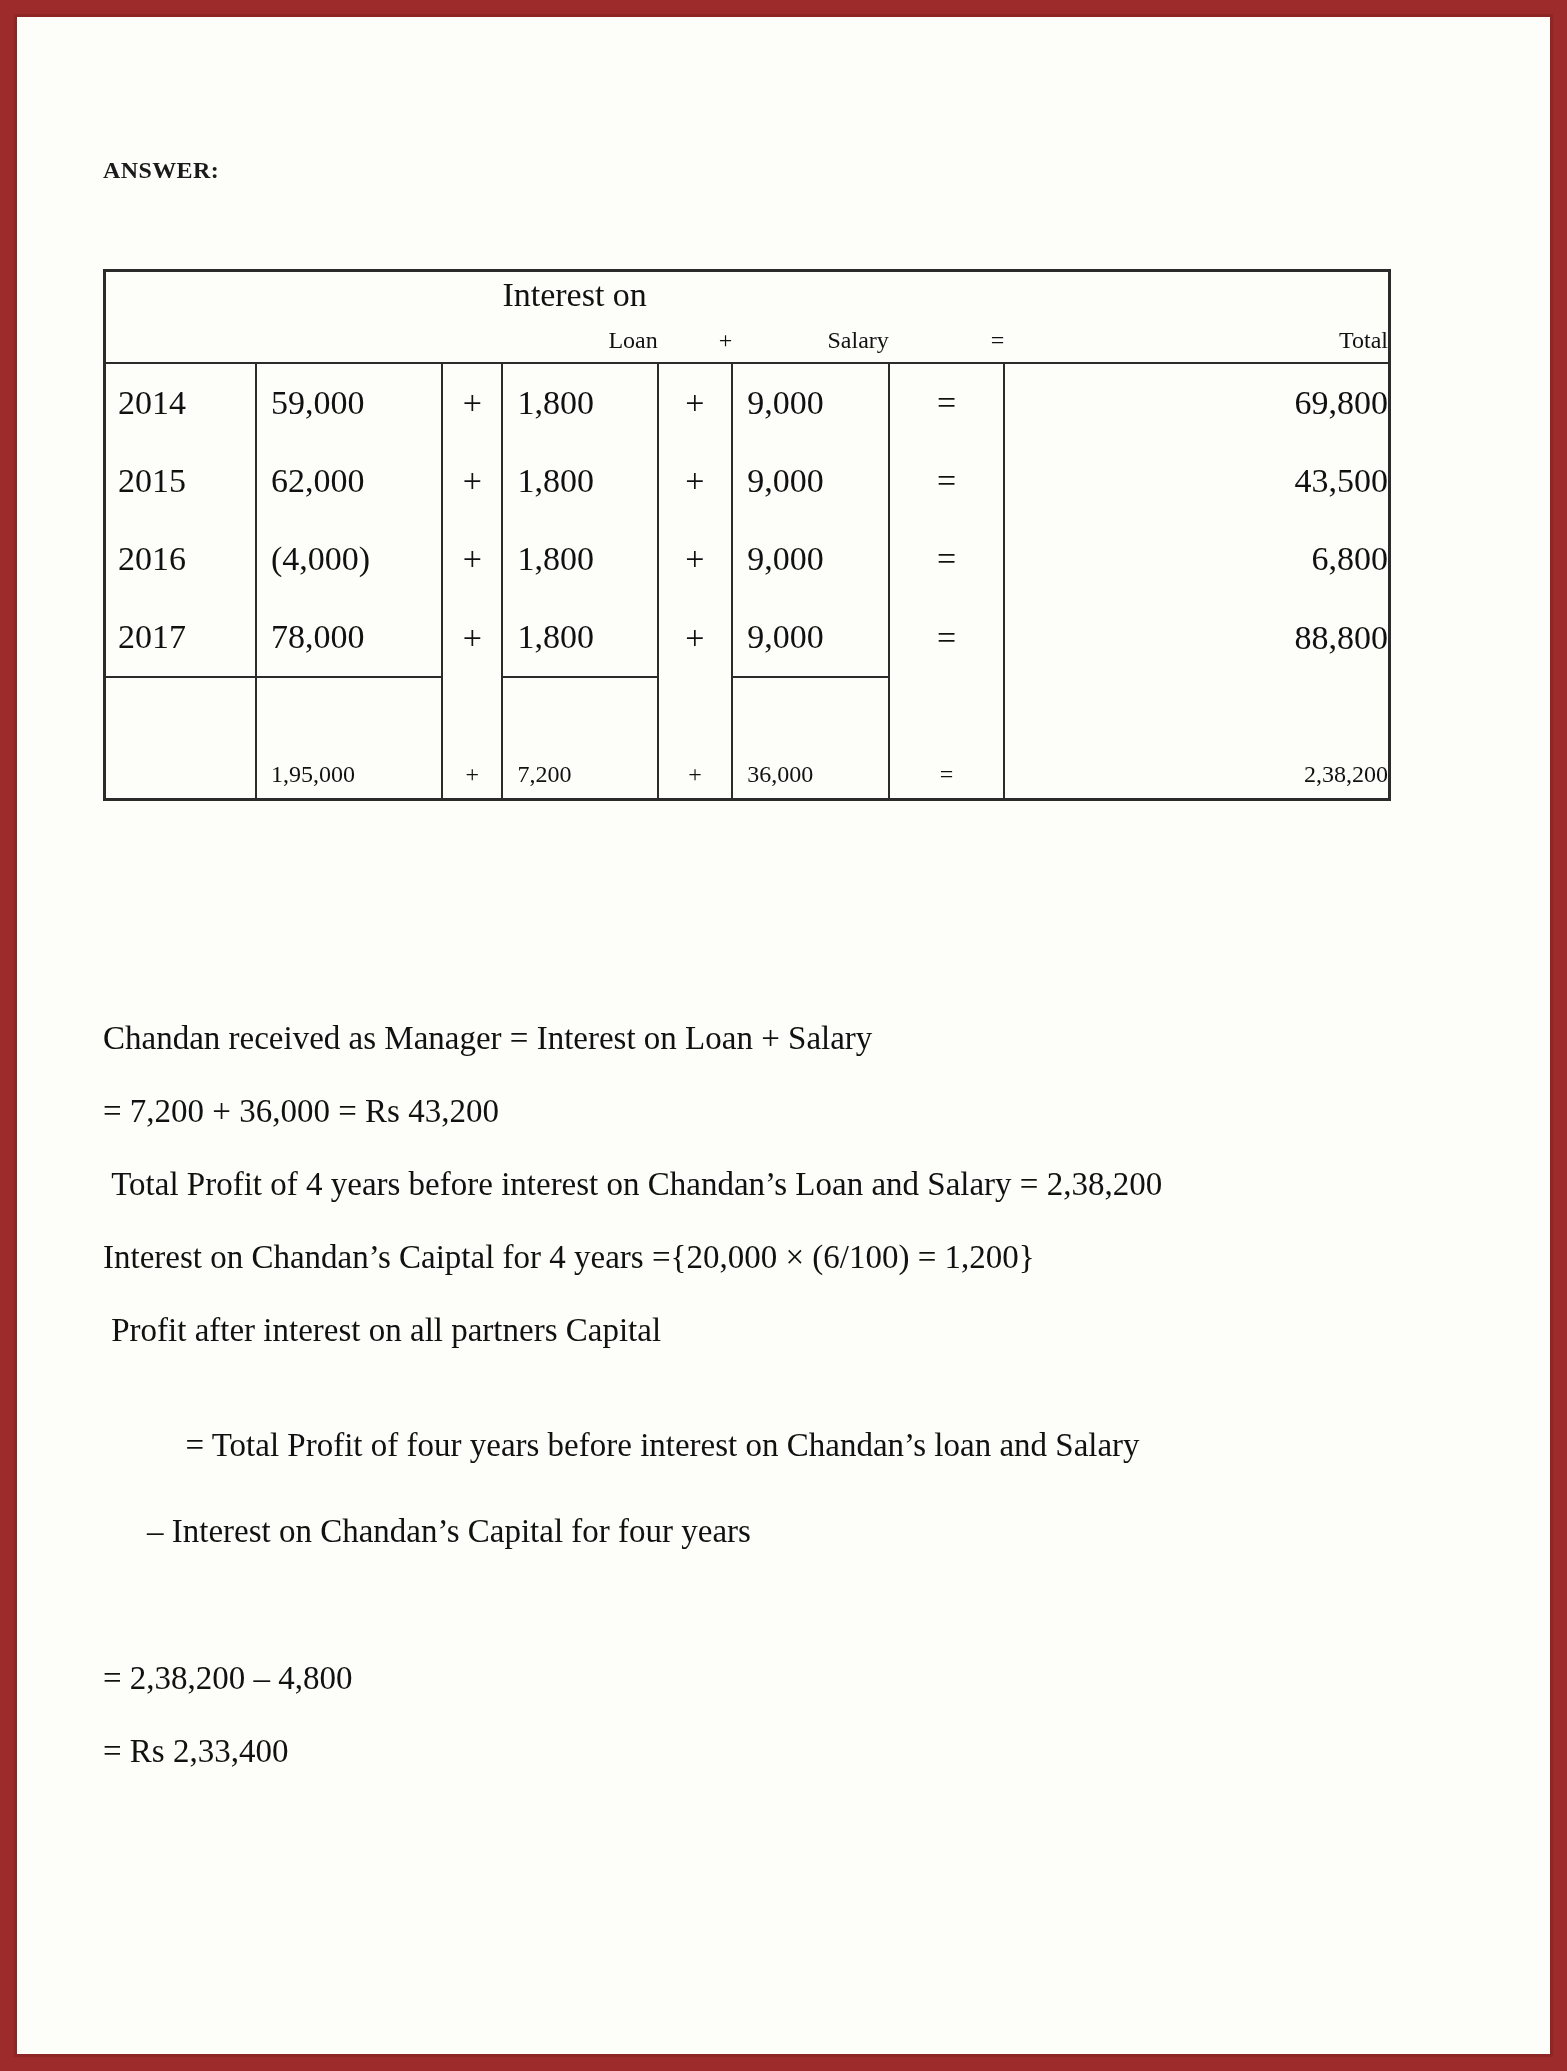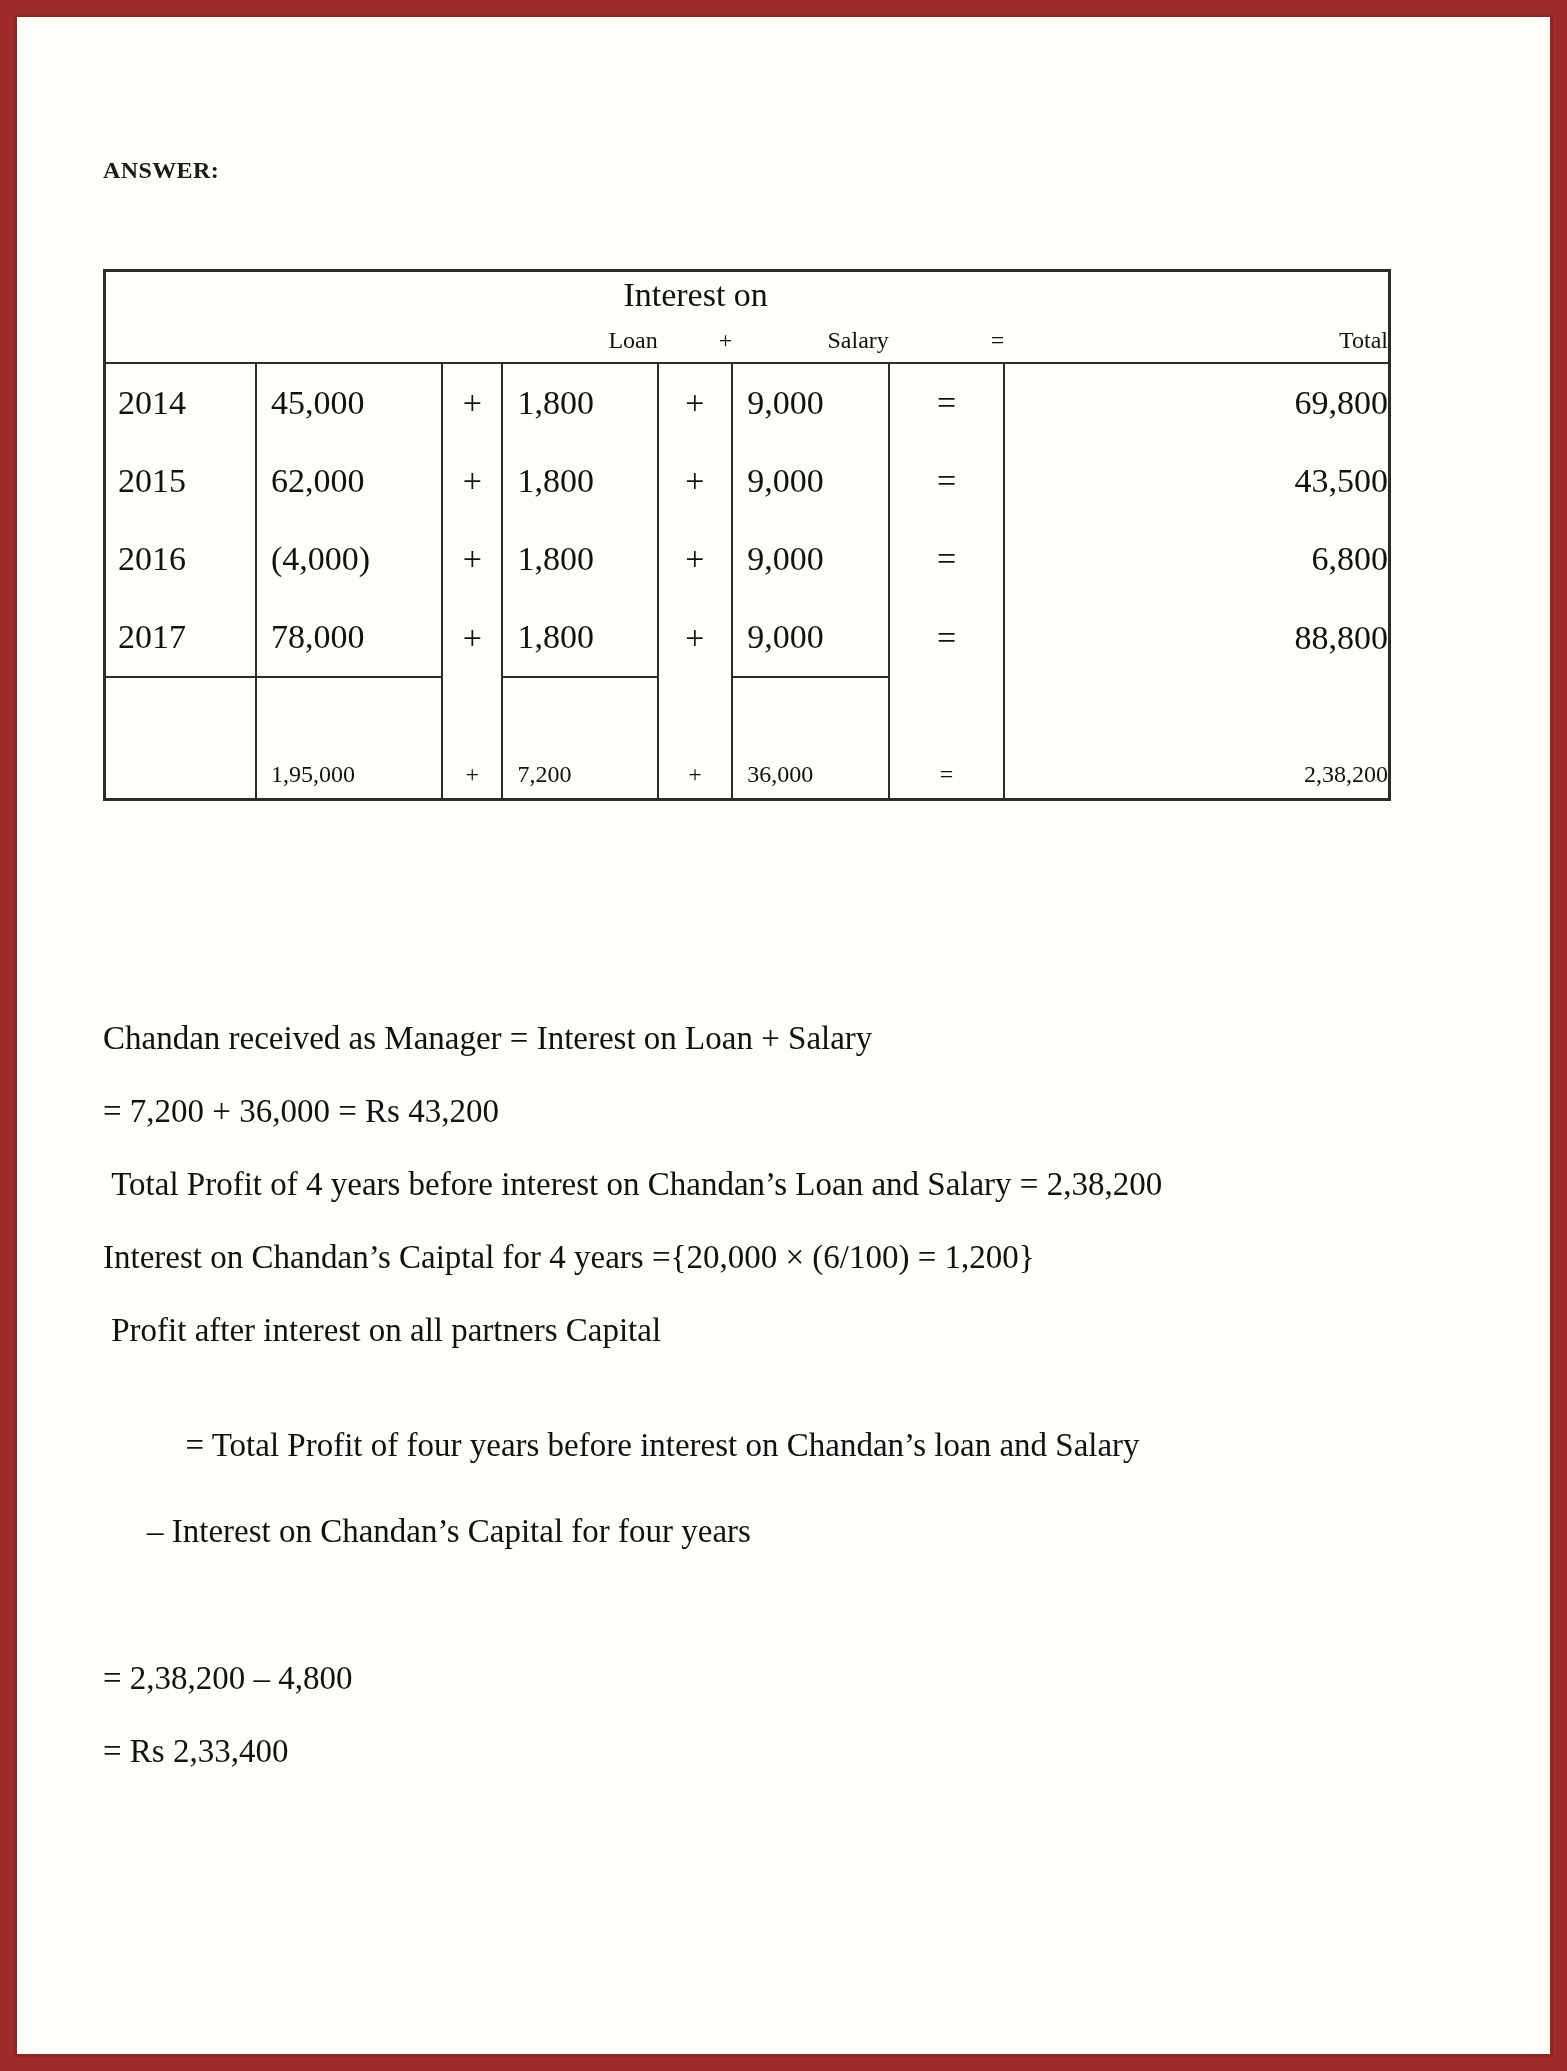--- a/index.html
+++ b/index.html
@@ -82,21 +82,21 @@
     height: 44px;
     text-align: right;
     font-weight: bold;
     font-size: 24px;
     line-height: 44px;
     white-space: nowrap;
   }
   .hdr-top-spacer { height: 44px; }
 
   .hdr-interest {
-    text-align: center;
+    text-align: left;
     font-weight: bold;
     font-size: 34px;
     line-height: 46px;
   }
 
   
   col.c-year   { width: 118px; }
   col.c-profit { width: 145px; }
   col.c-op1    { width: 47px; }
   col.c-loan   { width: 121px; }
@@ -188,21 +188,21 @@
               <td class="hdr-cell"></td>
               <td class="hdr-cell">Loan</td>
               <td class="hdr-cell">+</td>
               <td class="hdr-cell">Salary</td>
               <td class="hdr-cell">=</td>
               <td class="hdr-cell">Total</td>
             </tr>
 
           <tr class="data-row">
                 <td class="cell-year">2014</td>
-                <td class="cell-num vline-l">45,000</td>
+                <td class="cell-num vline-l">59,000</td>
                 <td class="cell-op vline-l">+</td>
                 <td class="cell-num vline-l">1,800</td>
                 <td class="cell-op vline-l">+</td>
                 <td class="cell-num vline-l">9,000</td>
                 <td class="cell-op vline-l">=</td>
                 <td class="cell-total vline-l">69,800</td>
               </tr>
               <tr class="data-row">
                 <td class="cell-year">2015</td>
                 <td class="cell-num vline-l">62,000</td>

